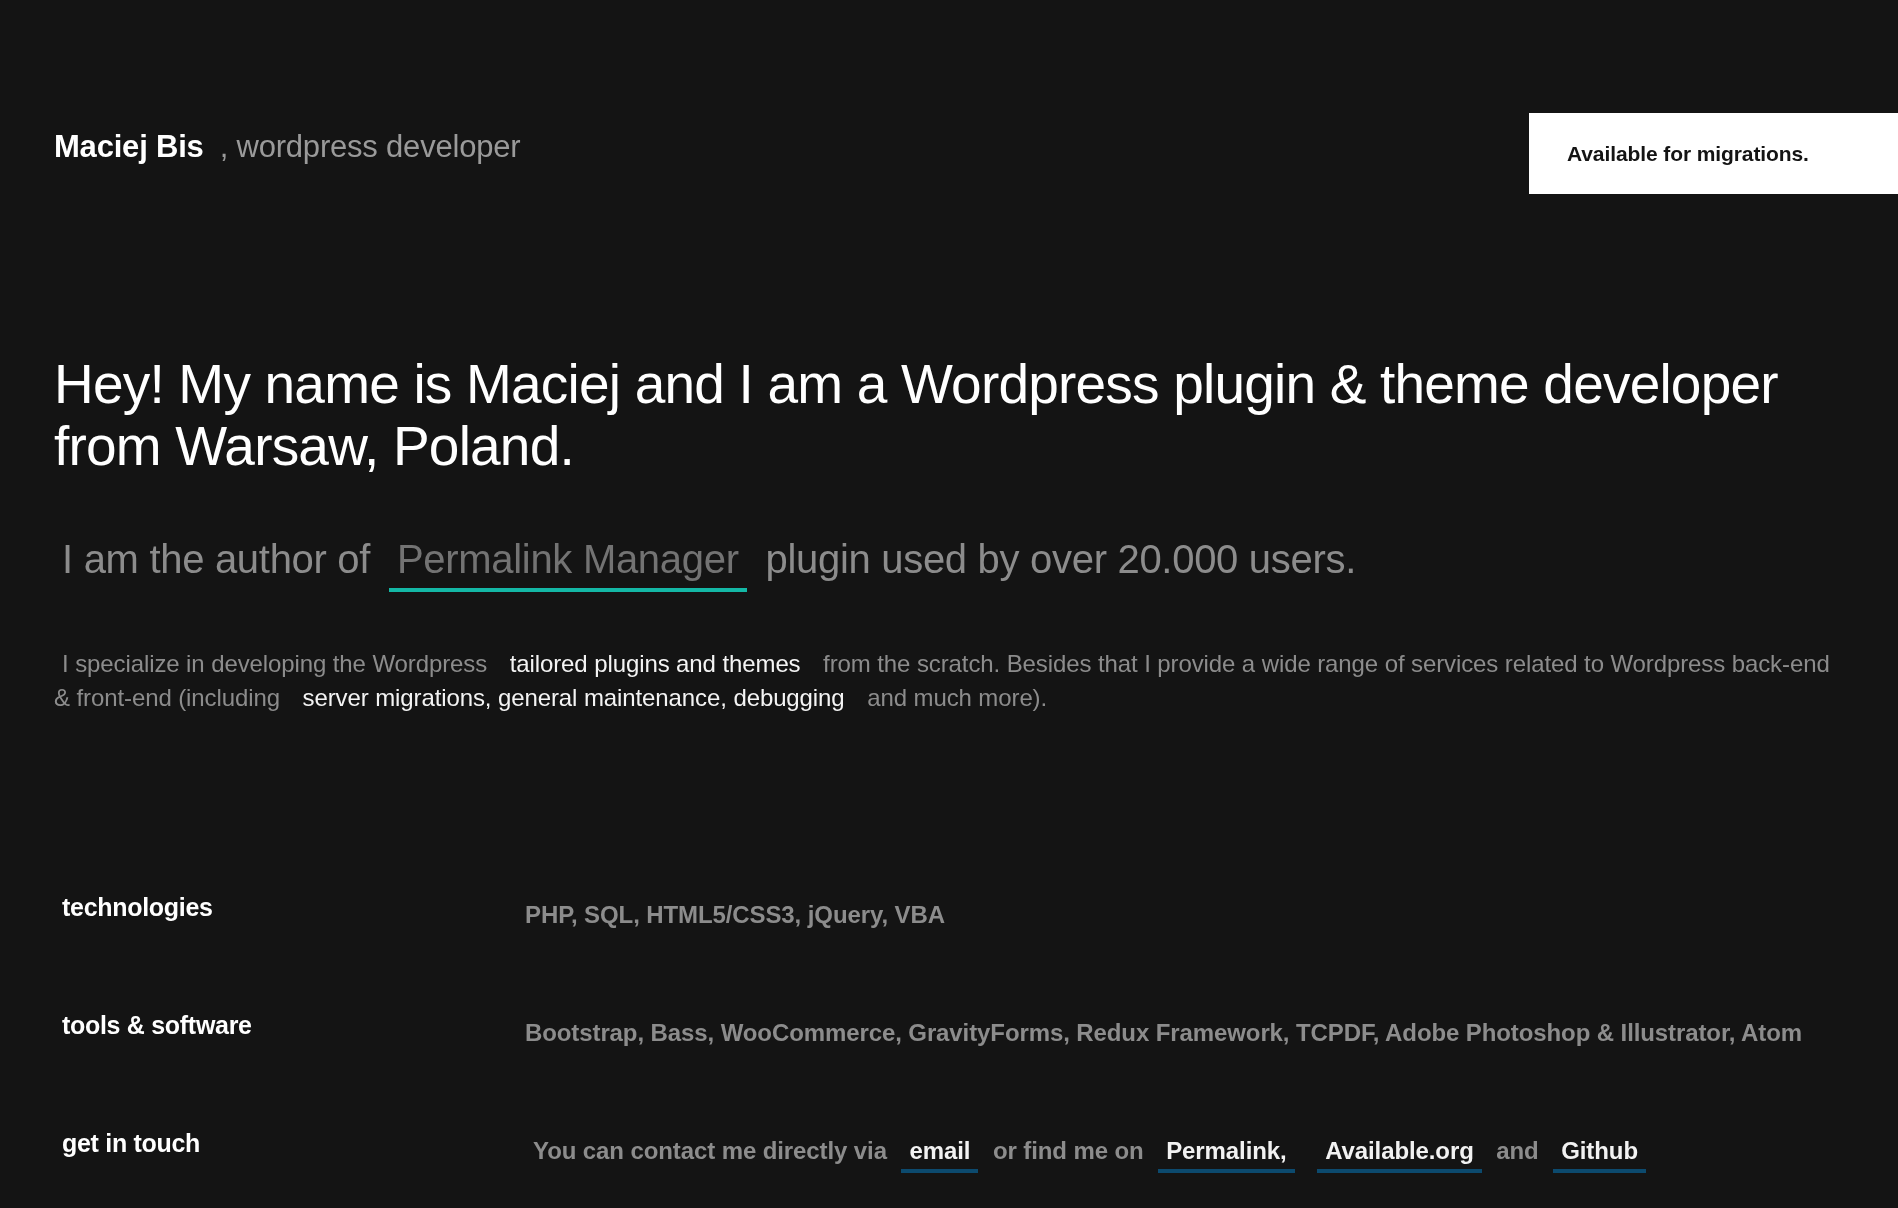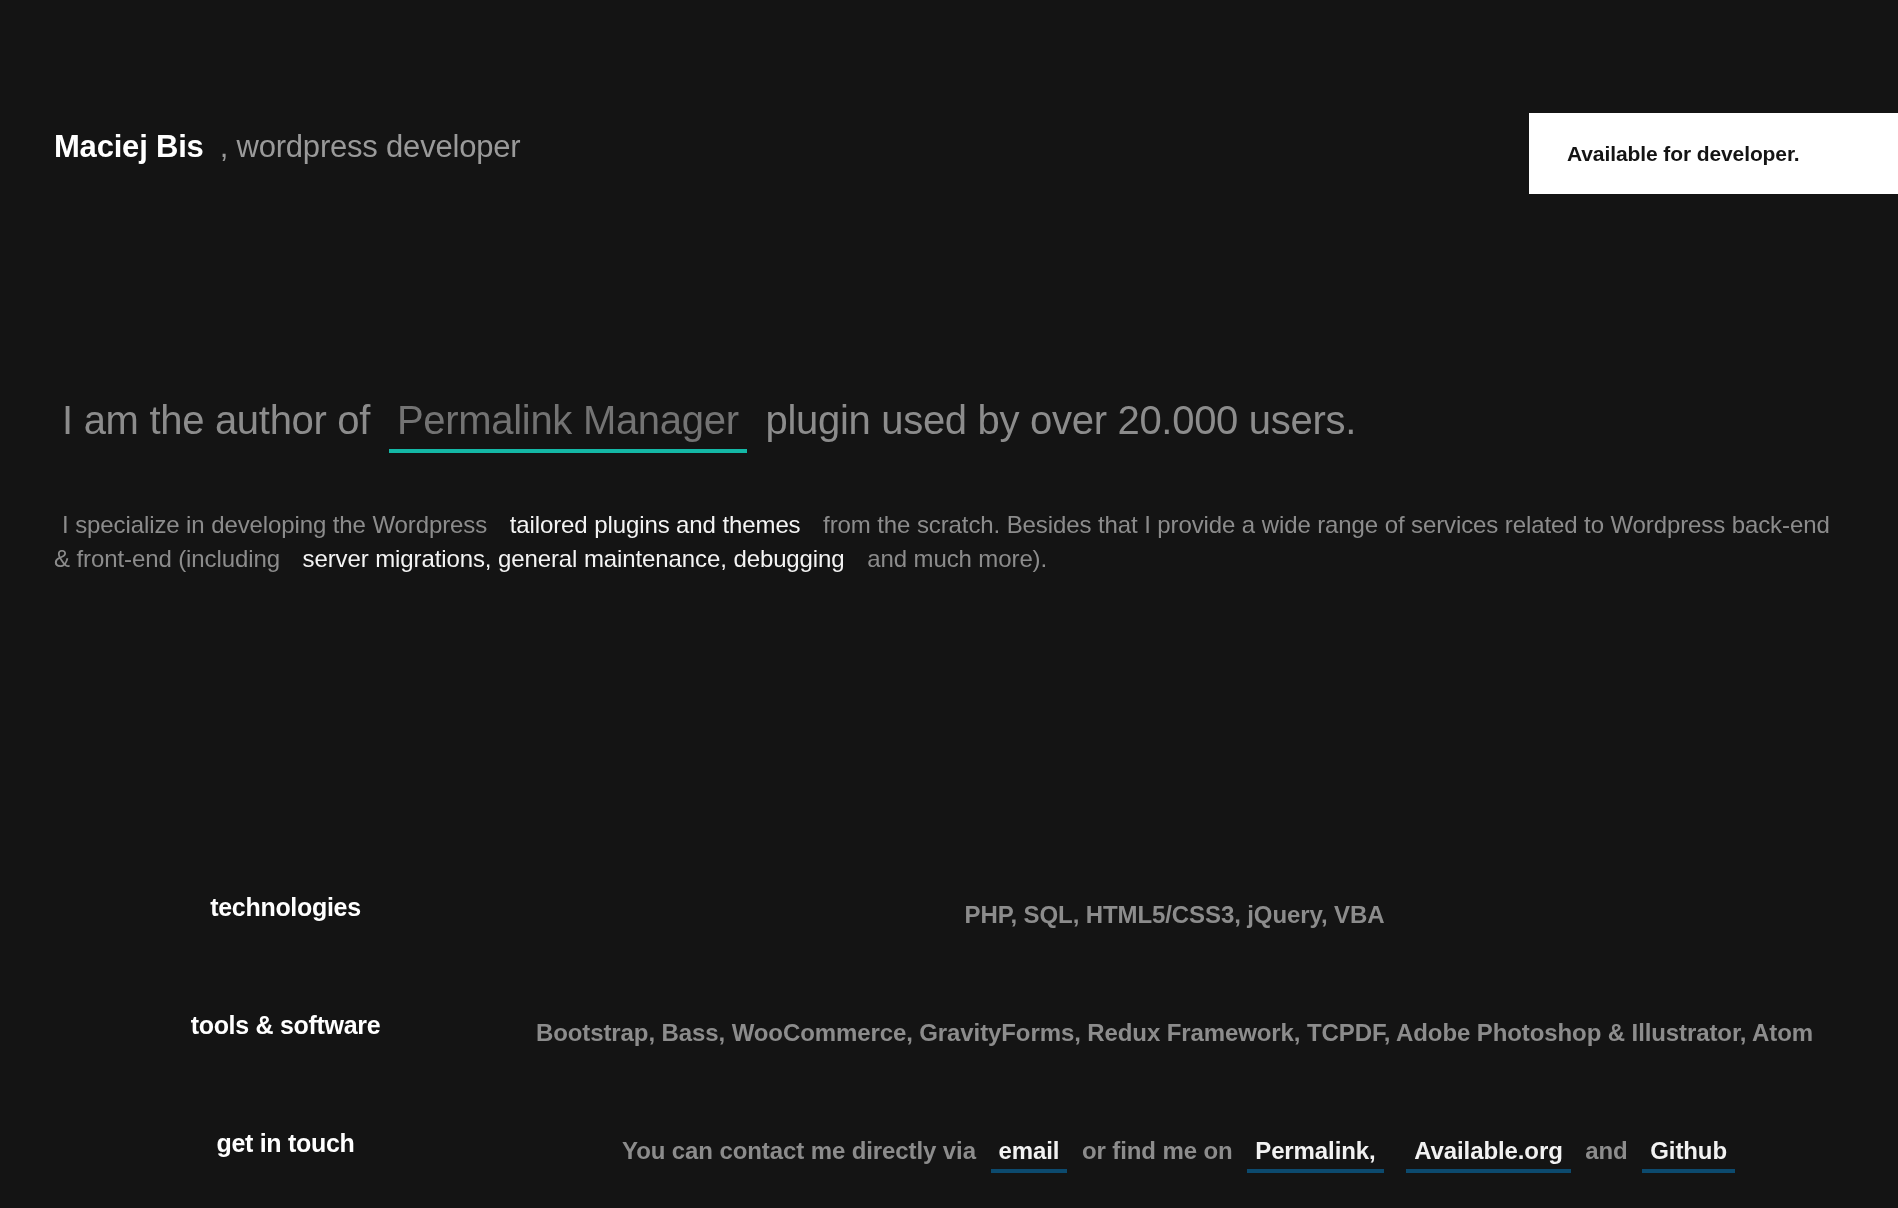--- a/index.html
+++ b/index.html
@@ -115,21 +115,20 @@
   .hero-paragraph .hl {
     color: #f4f4f4;
   }
 
   
   .info-table {
     position: absolute;
     left: 22px;
     top: 858px;
     width: 1810px;
-    text-align: center;
   }
 
   .info-row {
     position: relative;
     display: flex;
     align-items: flex-start;
     margin-bottom: 52px;
   }
   .info-row:last-child { margin-bottom: 0; }
 
@@ -164,26 +163,27 @@
 <body>
 
 <div class="page">
 
   <div class="site-header">
     <div class="brand">
       <span class="brand-name">Maciej Bis</span><span class="brand-role">, wordpress developer</span>
     </div>
 
     <div class="availability-badge">
-      <span class="badge-text">Available for developer.</span>
+      <span class="badge-text">Available for migrations.</span>
     </div>
   </div>
 
   <div class="hero">
 
+    <h1 class="hero-title">Hey! My name is Maciej and I am a Wordpress plugin &amp; theme developer from Warsaw, Poland.</h1>
 
     <p class="hero-subtitle"><span>I am the author of </span><a class="ulink" href="#">Permalink Manager</a><span> plugin used by over 20.000 users.</span></p>
 
     <p class="hero-paragraph"><span>I specialize in developing the Wordpress </span><span class="hl">tailored plugins and themes</span><span> from the scratch. Besides that I provide a wide range of services related to Wordpress back-end &amp; front-end (including </span><span class="hl">server migrations, general maintenance, debugging</span><span> and much more).</span></p>
 
   </div>
 
   <div class="info-table">
 
     <div class="info-row">

